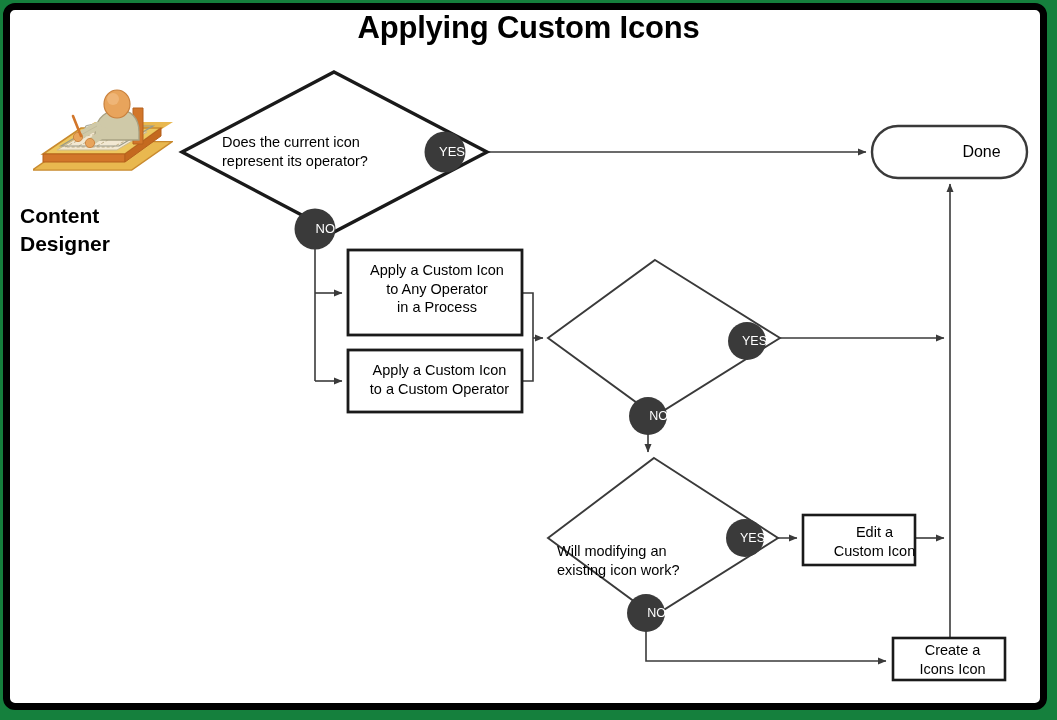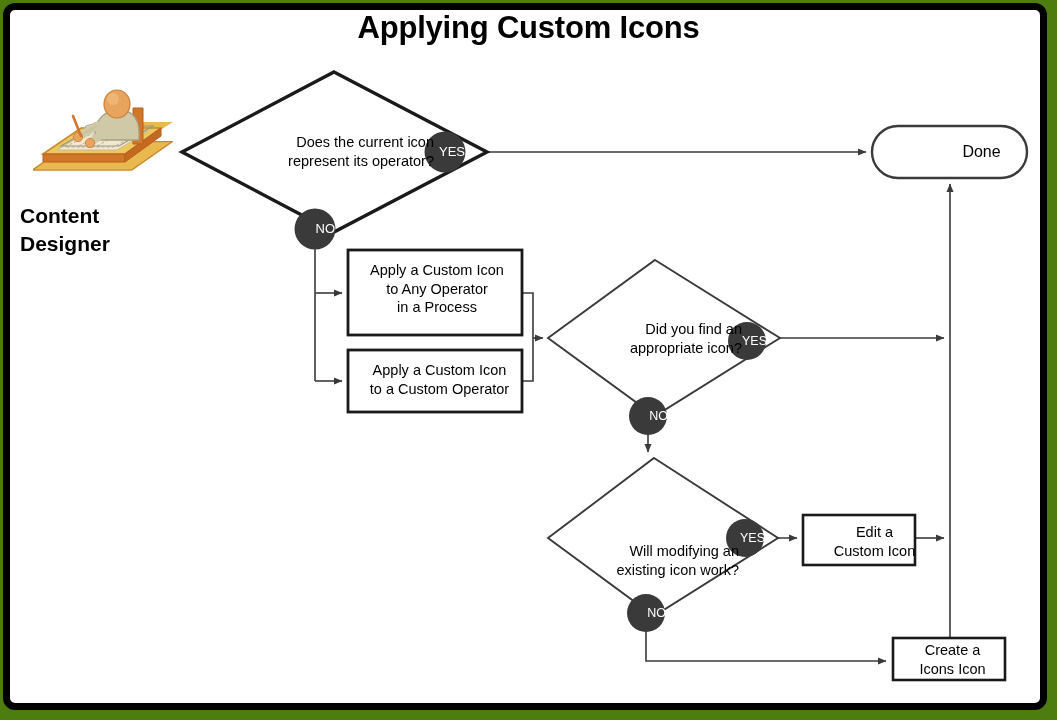--- a/index.html
+++ b/index.html
@@ -7,21 +7,21 @@
     padding: 0;
     background: #ffffff;
   }
   body {
     font-family: "Liberation Sans", sans-serif;
   }
   #canvas {
     position: relative;
     width: 1057px;
     height: 720px;
-    background: #4d7c0f;
+    background: #15803d;
     overflow: hidden;
   }
   #frame {
     position: absolute;
     left: 3px;
     top: 3px;
     width: 1044px;
     height: 707px;
     border: 7px solid #000000;
     border-radius: 12px;
@@ -58,21 +58,21 @@
     line-height: 1.35;
   }
   .node-text {
     position: absolute;
     color: #000000;
     font-size: 14.5px;
     line-height: 1.28;
     white-space: pre-line;
   }
   .decision-text {
-    text-align: right;
+    text-align: left;
   }
   .process-text {
     text-align: center;
   }
   .terminal-text {
     text-align: center;
     font-size: 16px;
     padding-left: 32px;
   }
   .badge-text {
@@ -208,22 +208,20 @@
   <div class="node-text decision-text" style="left:222px; top:133px; width:212px;">Does the current icon
 represent its operator?</div>
 
   <div class="node-text process-text" style="left:357px; top:261px; width:160px;">Apply a Custom Icon
 to Any Operator
 in a Process</div>
 
   <div class="node-text process-text" style="left:357px; top:361px; width:165px;">Apply a Custom Icon
 to a Custom Operator</div>
 
-  <div class="node-text decision-text" style="left:562px; top:320px; width:180px;">Did you find an
-appropriate icon?</div>
 
   <div class="node-text decision-text" style="left:557px; top:542px; width:182px;">Will modifying an
 existing icon work?</div>
 
   <div class="node-text process-text" style="left:810px; top:523px; width:105px;margin-left:12px;">Edit a
 Custom Icon</div>
 
   <div class="node-text process-text" style="left:900px; top:641px; width:105px;">Create a
 Icons Icon</div>
 

